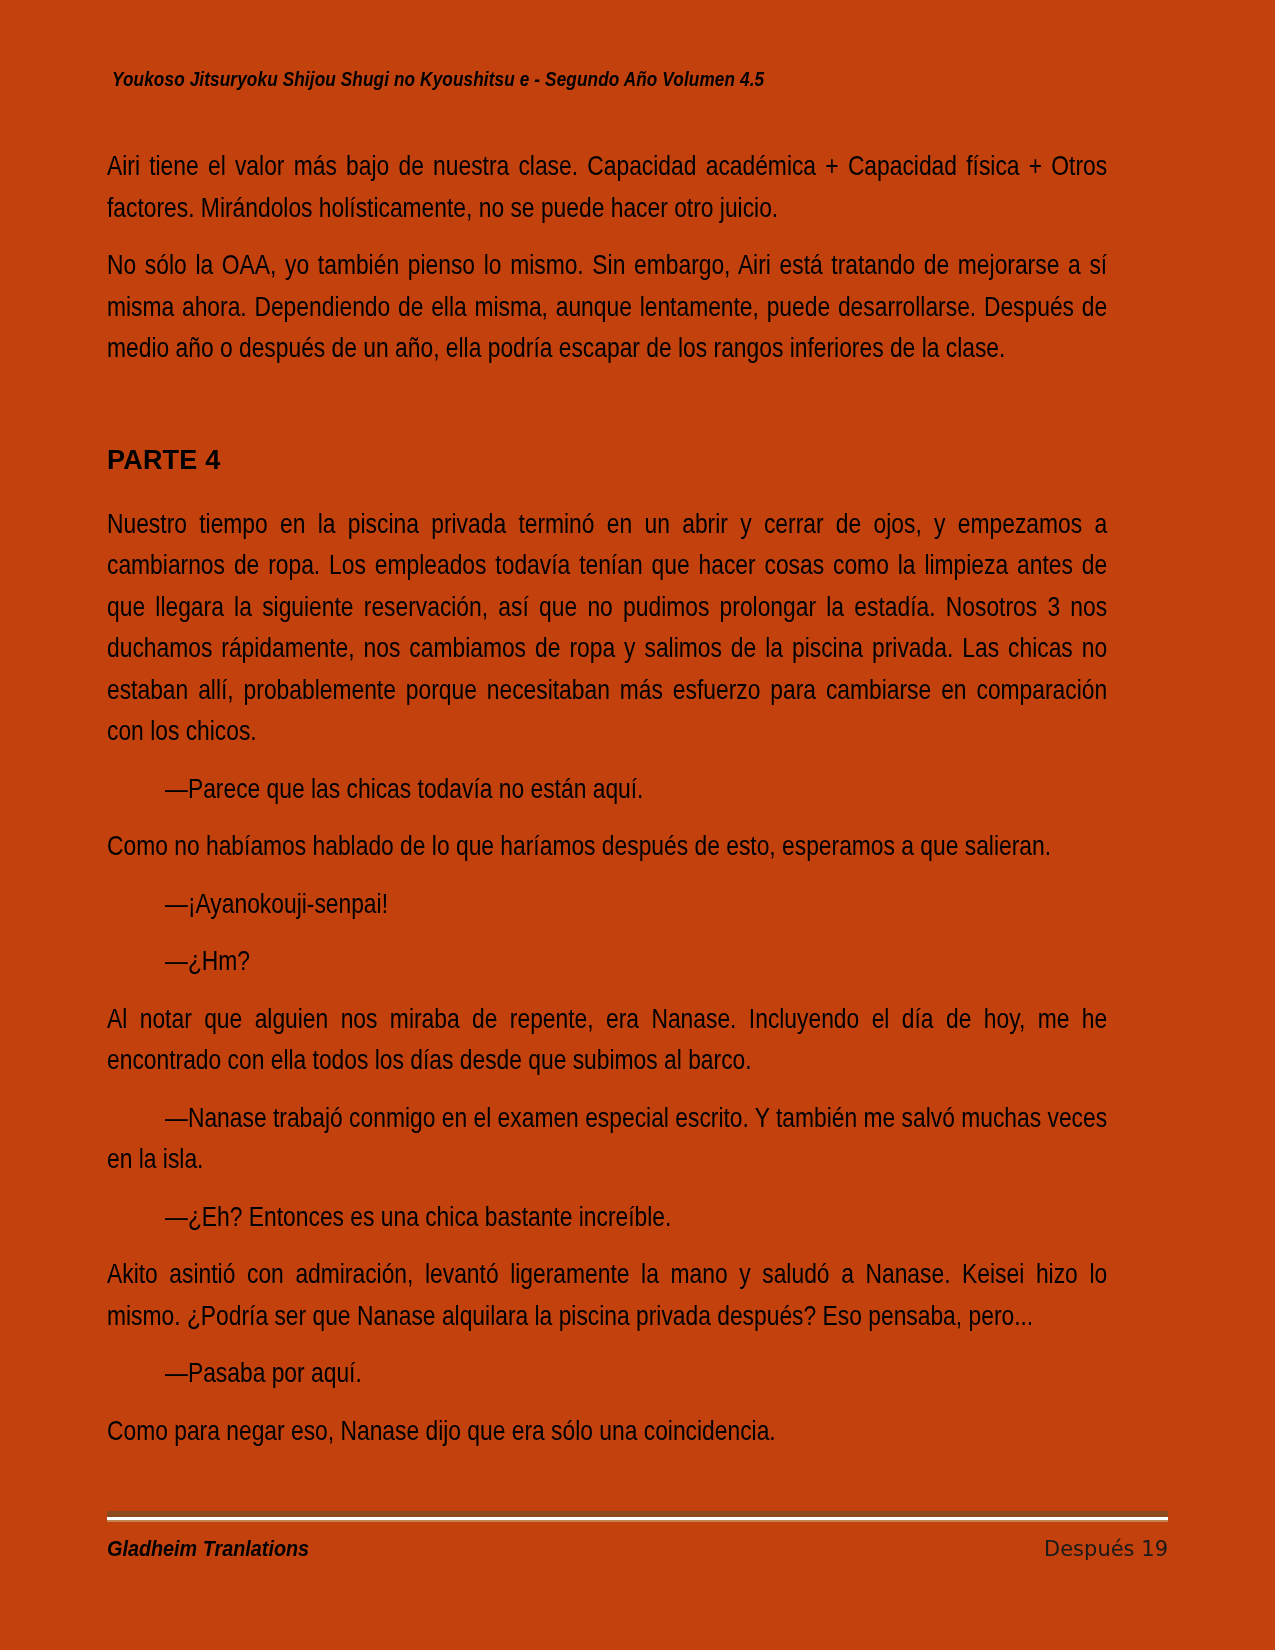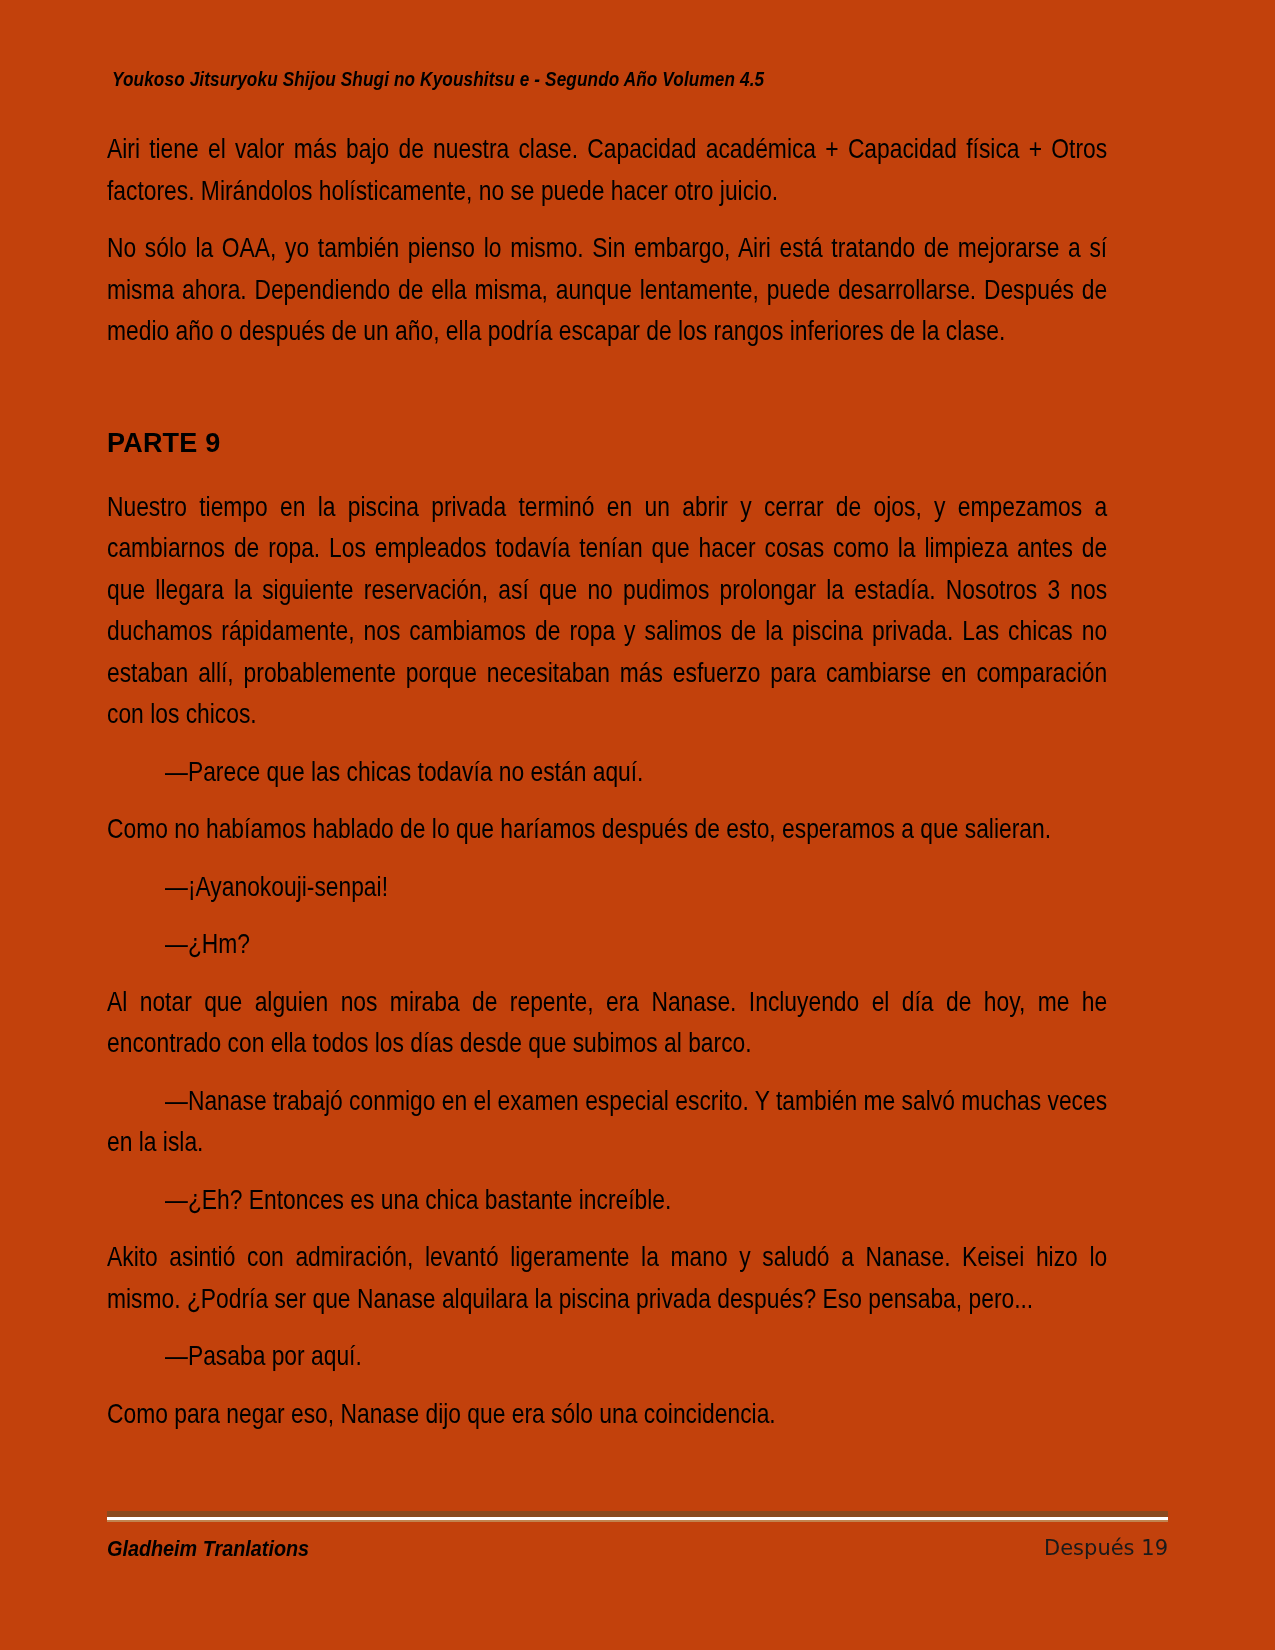--- a/index.html
+++ b/index.html
@@ -30,21 +30,21 @@
     letter-spacing: 0.15px;
     color: #000000;
     transform: scaleX(0.88);
     transform-origin: left center;
     white-space: nowrap;
   }
 
   
   .content {
     position: absolute;
-    top: 128px;
+    top: 145px;
     left: 107px;
     width: 1000px;
   }
 
   .para {
     font-family: "Liberation Sans Narrow", "Liberation Sans", sans-serif;
     font-size: 27.5px;
     line-height: 41.5px;
     color: #000000;
     text-align: justify;
@@ -94,21 +94,21 @@
     background: #ffffff;
     width: 100%;
   }
   .footer-rule-thin {
     height: 2px;
     background: #c1834f;
     width: 100%;
   }
   .footer-row {
     display: flex;
-    align-items: flex-start;
+    align-items: center;
     justify-content: space-between;
     margin-top: 14px;
   }
   .footer-brand {
     font-family: "Liberation Sans Narrow", "Liberation Sans", sans-serif;
     font-weight: bold;
     font-style: italic;
     font-size: 22px;
     color: #000000;
     transform: scaleX(0.9);
@@ -132,21 +132,21 @@
   <div class="doc-header">Youkoso Jitsuryoku Shijou Shugi no Kyoushitsu e - Segundo Año Volumen 4.5</div>
 
   <div class="content">
 
     <p class="para">Airi tiene el valor más bajo de nuestra clase. Capacidad académica + Capacidad física + Otros factores. Mirándolos holísticamente, no se puede hacer otro juicio.</p>
 
     <p class="para">No sólo la OAA, yo también pienso lo mismo. Sin embargo, Airi está tratando de mejorarse a sí misma ahora. Dependiendo de ella misma, aunque lentamente, puede desarrollarse. Después de medio año o después de un año, ella podría escapar de los rangos inferiores de la clase.</p>
 
     <div class="gap-before-heading"></div>
 
-    <h2 class="section-heading">PARTE 9</h2>
+    <h2 class="section-heading">PARTE 4</h2>
 
     <p class="para">Nuestro tiempo en la piscina privada terminó en un abrir y cerrar de ojos, y empezamos a cambiarnos de ropa. Los empleados todavía tenían que hacer cosas como la limpieza antes de que llegara la siguiente reservación, así que no pudimos prolongar la estadía. Nosotros 3 nos duchamos rápidamente, nos cambiamos de ropa y salimos de la piscina privada. Las chicas no estaban allí, probablemente porque necesitaban más esfuerzo para cambiarse en comparación con los chicos.</p>
 
     <p class="para dialogue short">—Parece que las chicas todavía no están aquí.</p>
 
     <p class="para">Como no habíamos hablado de lo que haríamos después de esto, esperamos a que salieran.</p>
 
     <p class="para dialogue short">—¡Ayanokouji-senpai!</p>
 
     <p class="para dialogue short">—¿Hm?</p>

